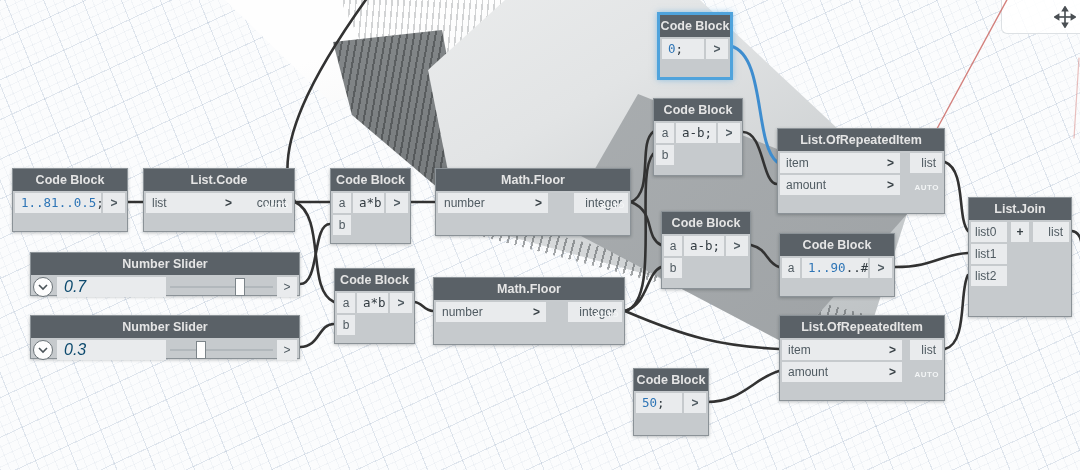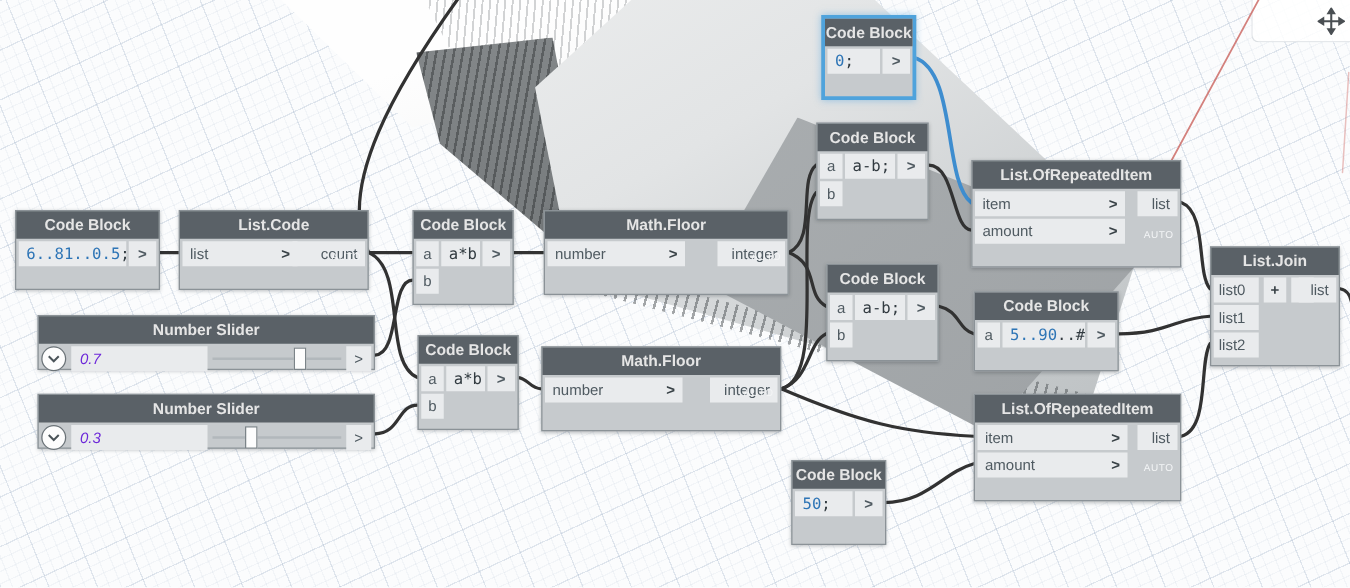--- a/index.html
+++ b/index.html
@@ -44,29 +44,29 @@
   .chip{background:#e9ebed;color:#4f5a61;font-size:12px;line-height:20px;
     padding:0 6px;box-sizing:border-box;white-space:nowrap;overflow:hidden;}
   .in-chip{display:flex;justify-content:space-between;align-items:center;}
   .chev{font-weight:bold;color:#394247;font-size:12px;}
   .out-chip{position:absolute;right:2px;text-align:right;}
   .mini{width:18px;padding:0;text-align:center;margin-right:2px;}
   .codechip{font-family:"DejaVu Sans Mono",monospace;font-size:12.5px;flex:1;margin-right:2px;}
   .cnum{color:#2e75b6;}
   .cplain{color:#323b41;}
   .outgt{width:22px;padding:0;text-align:center;font-weight:bold;color:#4f5a61;}
-  .badge{position:absolute;right:5px;bottom:3px;font-size:8px;font-weight:normal;
+  .badge{position:absolute;right:5px;bottom:3px;font-size:8px;font-weight:bold;
     letter-spacing:.5px;color:#f3f5f6;}
   .btnchip{width:18px;padding:0;text-align:center;margin-right:4px;color:#394247;font-weight:bold;}
 
   
   .slider-row{display:flex;align-items:center;height:20px;margin:2px;}
   .slider-exp{width:20px;height:20px;border-radius:50%;background:#fdfdfd;border:1px solid #6b7378;
     box-sizing:border-box;display:flex;align-items:center;justify-content:center;margin-right:4px;flex:none;}
-  .slider-val{flex:0 0 95px;background:#e9ebed;color:#6d28d9;font-size:12px;font-style:italic;
+  .slider-val{flex:0 0 95px;background:#e9ebed;color:#0c4a6e;font-size:16px;font-style:italic;
     line-height:20px;padding:0 7px;margin-right:4px;}
   .slider-track{flex:1;position:relative;height:20px;margin-right:4px;}
   .slider-track .line{position:absolute;left:0;right:0;top:9px;height:2px;background:#b2b8bc;}
   .slider-handle{position:absolute;top:1px;width:10px;height:18px;background:#fdfdfd;
     border:1px solid #7c8489;box-sizing:border-box;}
   .slider-out{flex:0 0 20px;background:#e9ebed;text-align:center;line-height:20px;
     font-size:12px;color:#4f5a61;}
   #pan-icon{position:absolute;right:4px;top:6px;width:22px;height:22px;cursor:pointer;}
 </style>
 </head>
@@ -105,21 +105,21 @@
       <path d="M707,402 C742,402 754,378 779,371" fill="none" stroke="#323232" stroke-width="2.6" stroke-linecap="round"></path>
       <path d="M1072,231 C1079,232 1082,240 1082,250" fill="none" stroke="#323232" stroke-width="2.6" stroke-linecap="round"></path>
       <path d="M1009,-4 L932,138" fill="none" stroke="#cc6b66" stroke-width="1.4" stroke-linecap="round" opacity="0.85"></path>
       <path d="M1079,58 L1074,138" fill="none" stroke="#d8847f" stroke-width="1.2" stroke-linecap="round" opacity="0.5"></path>
     </svg>
 
   <div class="node" style="left:12px;top:168px;width:116px;height:64px">
     <div class="hdr">Code Block</div>
     <div class="body">
       <div class="row">
-        <div class="chip codechip"><span class="cnum">6..81..0.5</span><span class="cplain">;</span></div>
+        <div class="chip codechip"><span class="cnum">1..81..0.5</span><span class="cplain">;</span></div>
         <div class="chip outgt">&gt;</div>
       </div>
     </div>
   </div>
 
   <div class="node" style="left:143px;top:168px;width:152px;height:64px">
     <div class="hdr">List.Code</div>
     <div class="body">
       <div class="row" style="width:92px">
         <div class="chip in-chip" style="flex:1">
@@ -278,27 +278,27 @@
         <div class="chip mini">b</div>
       </div>
     </div>
   </div>
 
   <div class="node" style="left:779px;top:233px;width:116px;height:64px">
     <div class="hdr">Code Block</div>
     <div class="body">
       <div class="row">
         <div class="chip mini">a</div>
-        <div class="chip codechip"><span class="cnum">5..90</span><span class="cplain">..#a;</span></div>
-        <div class="chip outgt">&gt;</div>
-      </div>
-    </div>
-  </div>
-
-  <div class="node" style="left:968px;top:197px;width:104px;height:96px">
+        <div class="chip codechip"><span class="cnum">1..90</span><span class="cplain">..#a;</span></div>
+        <div class="chip outgt">&gt;</div>
+      </div>
+    </div>
+  </div>
+
+  <div class="node" style="left:968px;top:197px;width:104px;height:120px">
     <div class="hdr">List.Join</div>
     <div class="body">
       <div class="row">
         <div class="chip" style="width:36px;padding:0 4px">list0</div>
         <div style="width:4px"></div>
         <div class="chip btnchip">+</div>
         <div class="chip btnchip">-</div>
       </div>
       <div class="row">
         <div class="chip" style="width:36px;padding:0 4px">list1</div>

